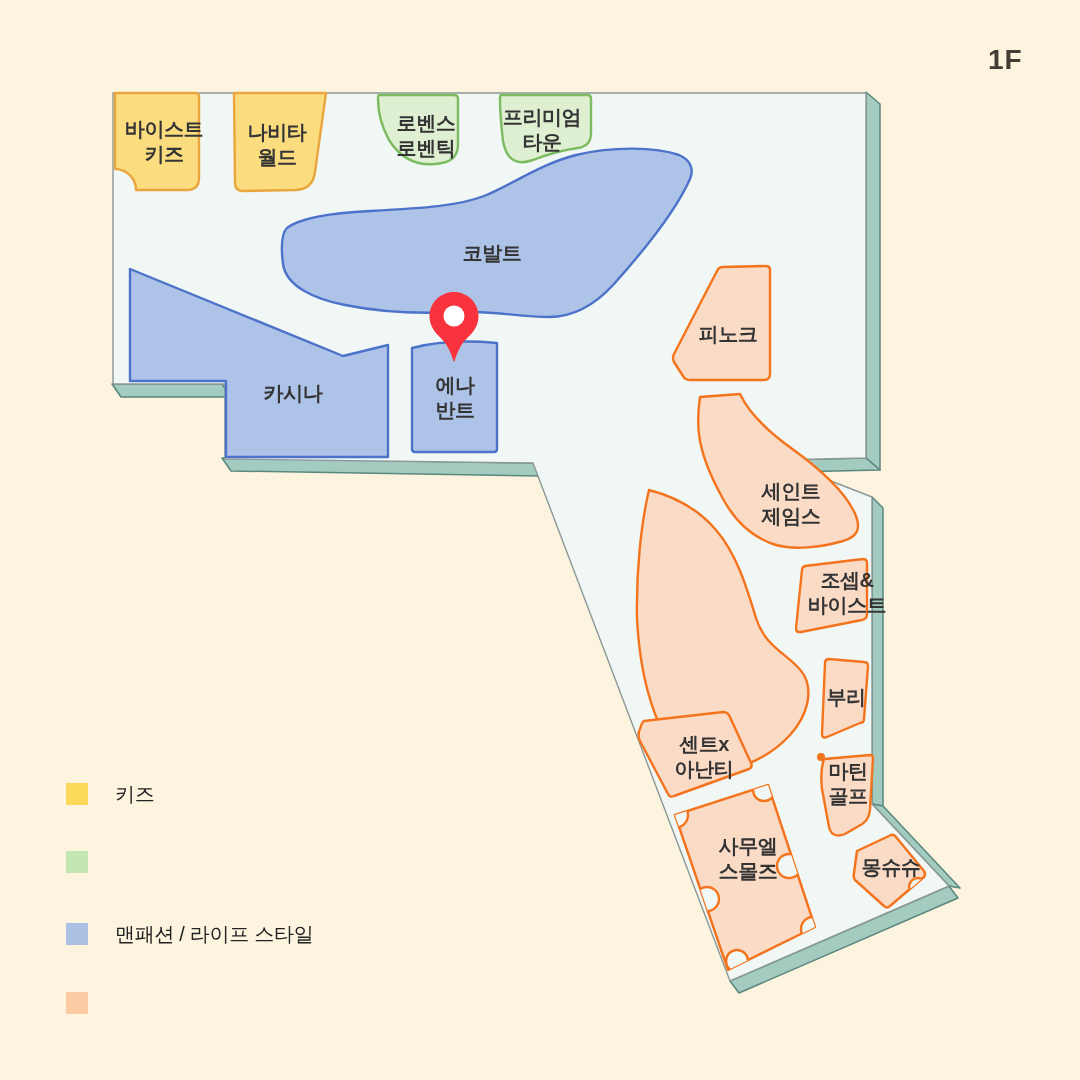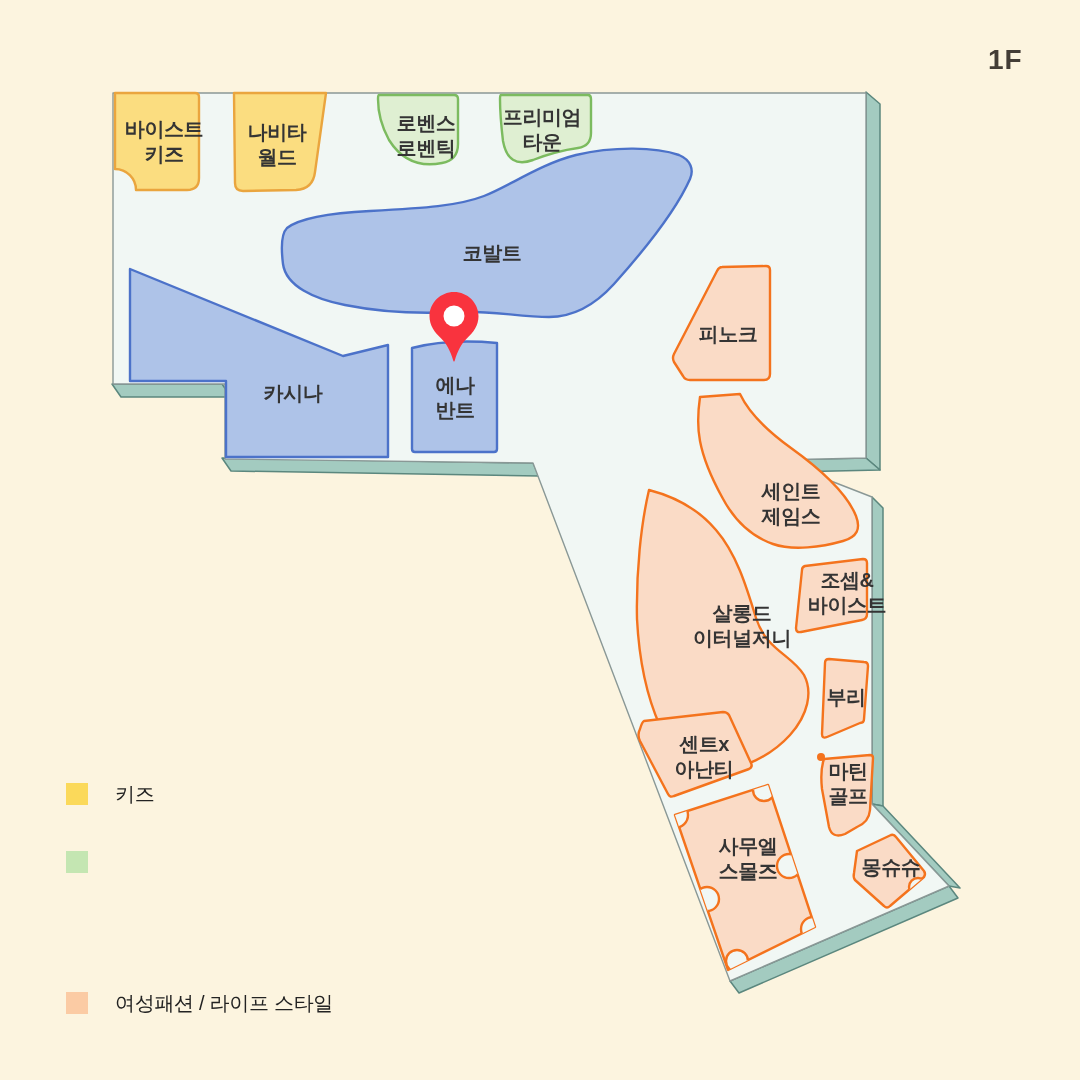--- a/index.html
+++ b/index.html
@@ -151,24 +151,20 @@
     <span>피노크</span>
   </div>
   <div class="map-label" style="left:791px;top:504px">
     <span>세인트</span>
       <span>제임스</span>
   </div>
   <div class="map-label" style="left:847px;top:593px">
     <span>조셉&amp;</span>
       <span>바이스트</span>
   </div>
-  <div class="map-label" style="left:742px;top:626px">
-    <span>살롱드</span>
-      <span>이터널저니</span>
-  </div>
   <div class="map-label" style="left:846px;top:697px">
     <span>부리</span>
   </div>
   <div class="map-label" style="left:704px;top:757px">
     <span>센트x</span>
       <span>아난티</span>
   </div>
   <div class="map-label" style="left:848px;top:784px">
     <span>마틴</span>
       <span>골프</span>
@@ -184,19 +180,22 @@
   <div class="floor-title">1F</div>
 
   <div class="legend">
     <div class="legend-item" style="top:0px">
       <div class="legend-swatch" style="background-color: rgb(251, 217, 90);"></div>
       <div class="legend-label">키즈</div>
     </div>
     <div class="legend-item" style="top:68px">
       <div class="legend-swatch" style="background-color: rgb(196, 230, 178);"></div>
     </div>
+    <div class="legend-item" style="top:140px">
+      <div class="legend-swatch" style="background-color: rgb(172, 192, 228);"></div>
+      <div class="legend-label">맨패션 / 라이프 스타일</div>
+    </div>
     <div class="legend-item" style="top:209px">
       <div class="legend-swatch" style="background-color: rgb(251, 203, 164);"></div>
-      <div class="legend-label">여성패션 / 라이프 스타일</div>
     </div>
   </div>
 
 </div>
 
 </body></html>

